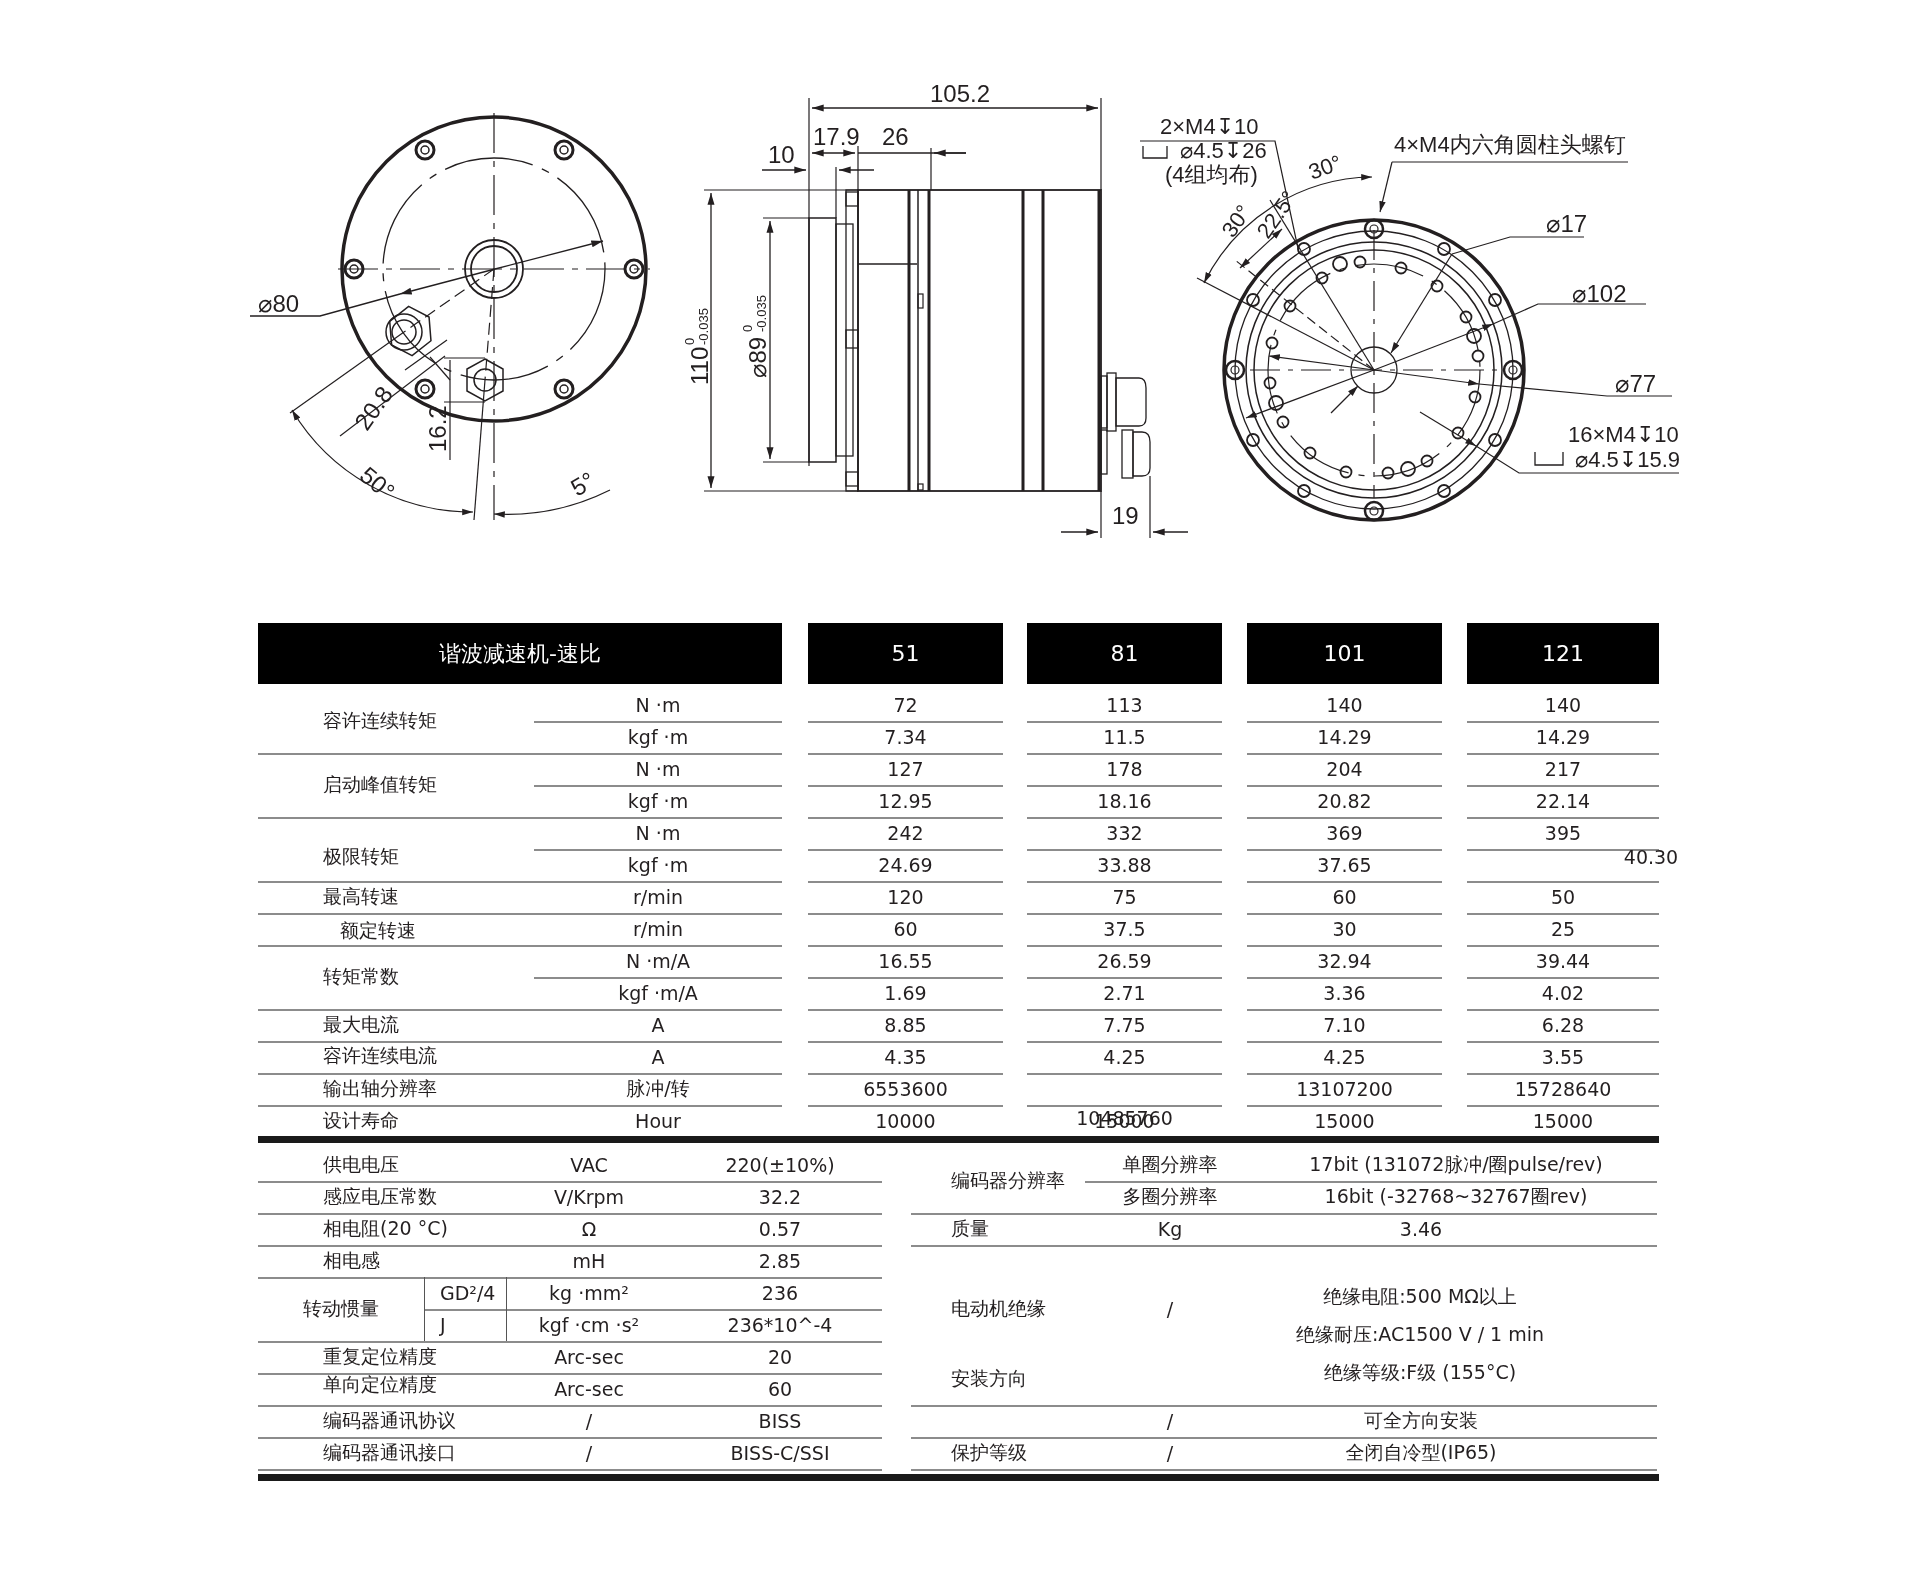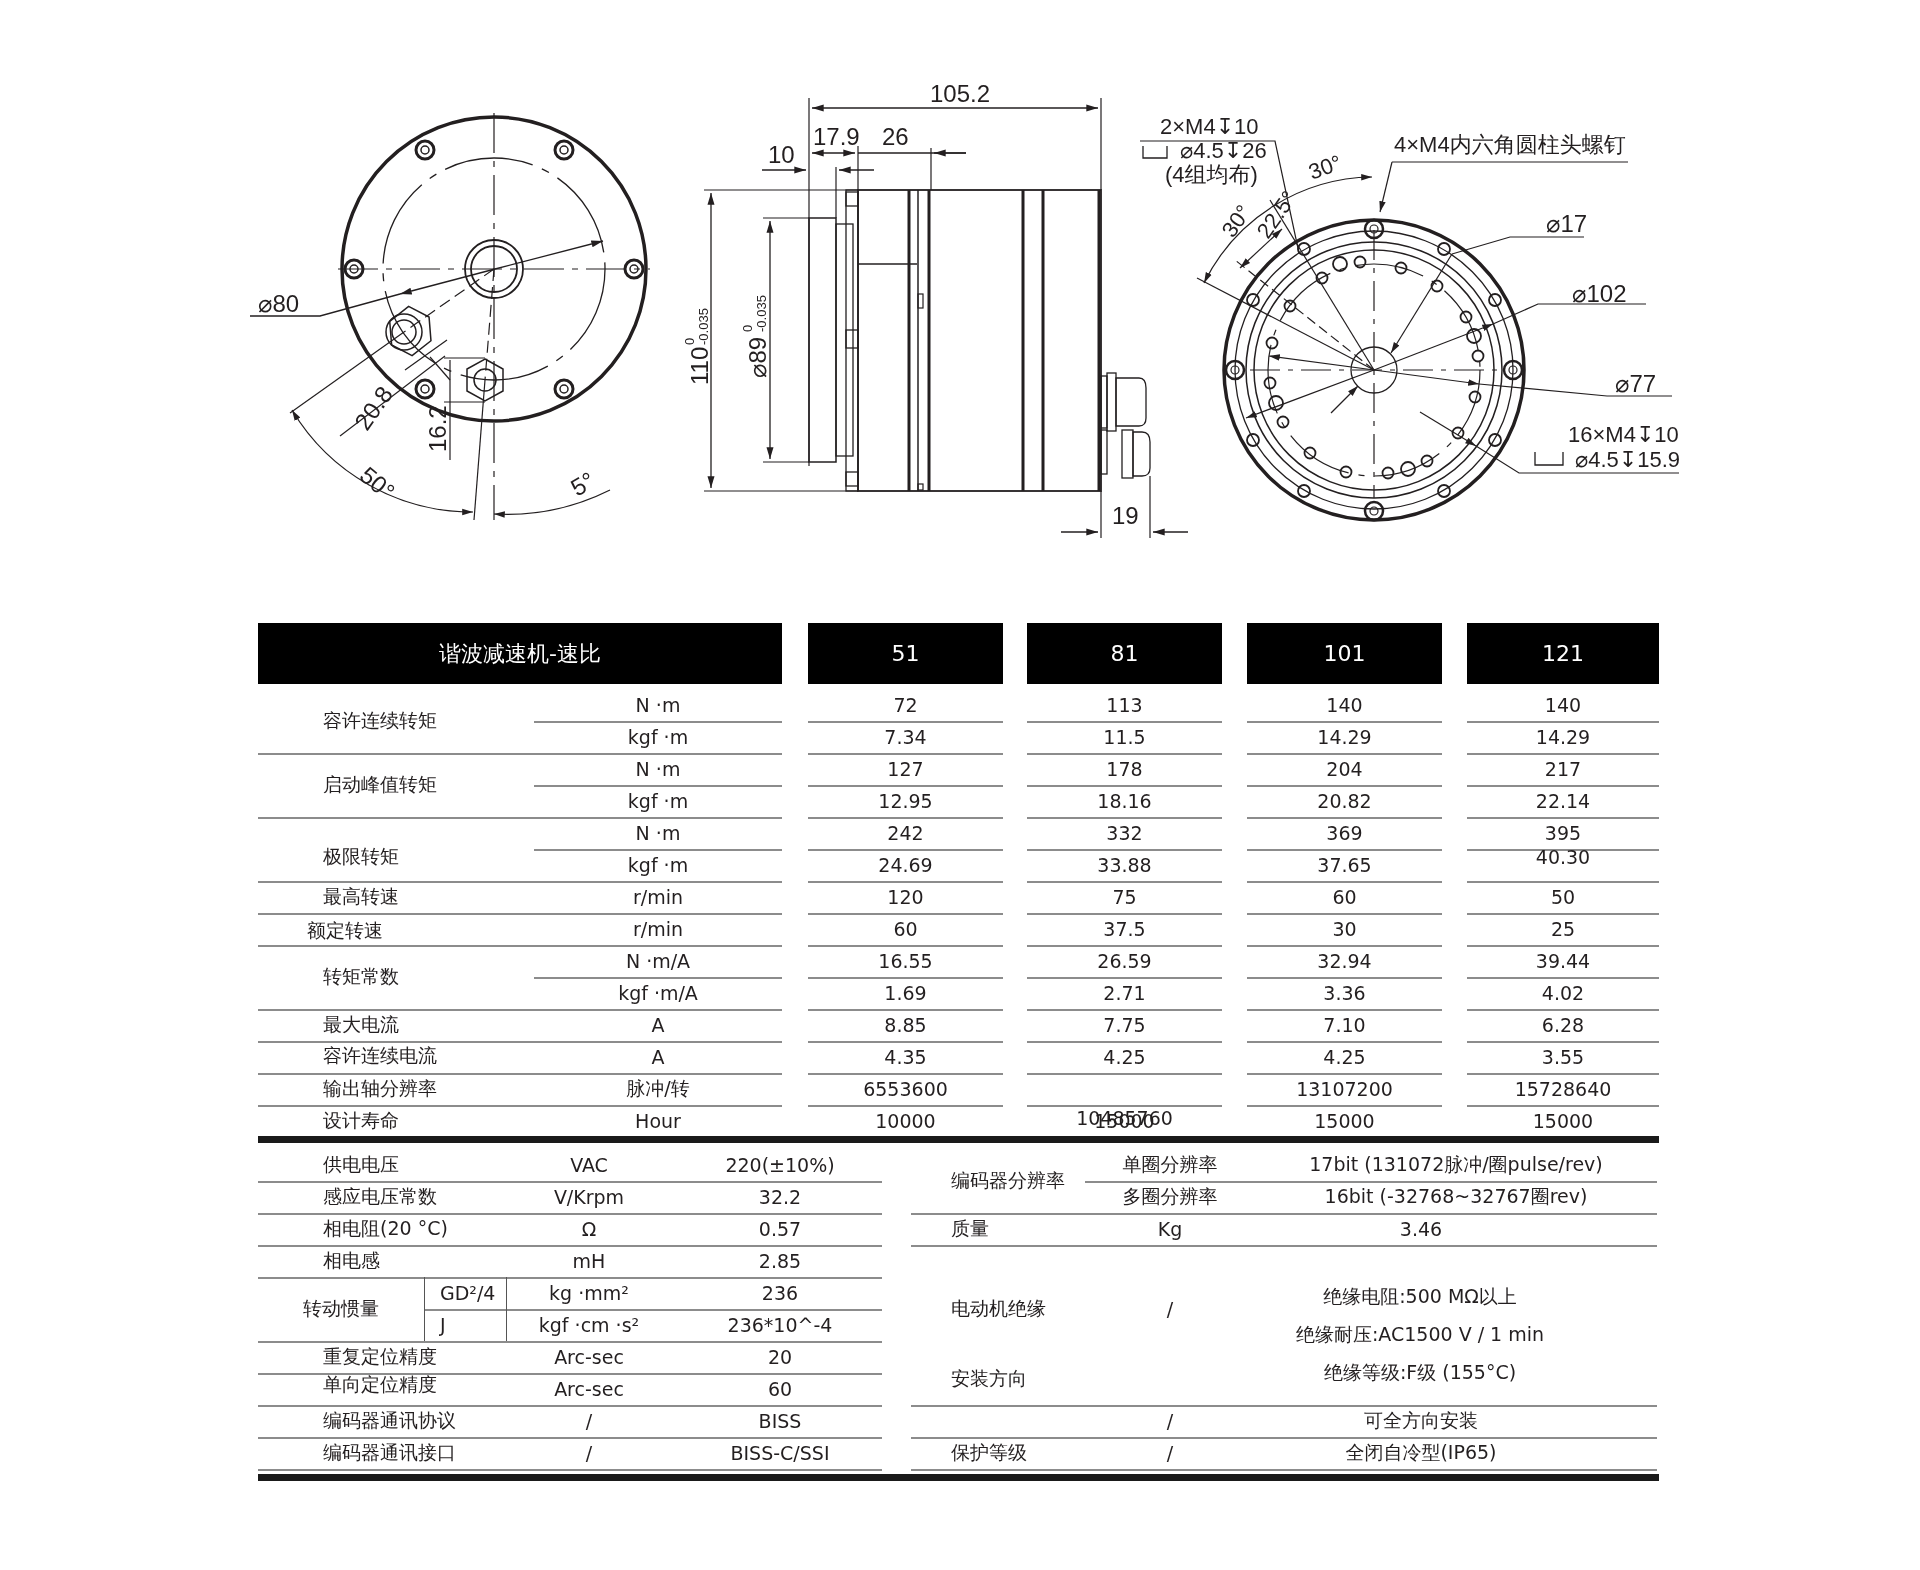--- a/index.html
+++ b/index.html
@@ -275,21 +275,21 @@
       <span>101</span>
     </div>
   <div class="hdr" style="left:1467px;top:623px;width:192px;height:61px;">
       <span>121</span>
     </div>
 
   <div class="cell left" style="left:323px;top:689px;height:64px;">容许连续转矩</div>
   <div class="cell left" style="left:323px;top:753px;height:64px;">启动峰值转矩</div>
   <div class="cell left" style="left:323px;top:817px;height:80px;">极限转矩</div>
   <div class="cell left" style="left:323px;top:881px;height:32px;">最高转速</div>
-  <div class="cell left" style="left:307px;top:913px;height:36px;">额定转速</div>
+  <div class="cell left" style="left:340px;top:913px;height:36px;">额定转速</div>
   <div class="cell left" style="left:323px;top:945px;height:64px;">转矩常数</div>
   <div class="cell left" style="left:323px;top:1009px;height:32px;">最大电流</div>
   <div class="cell left" style="left:323px;top:1041px;height:30px;">容许连续电流</div>
   <div class="cell left" style="left:323px;top:1073px;height:32px;">输出轴分辨率</div>
   <div class="cell left" style="left:323px;top:1105px;height:32px;">设计寿命</div>
 
   <div id="spec-rows">
       <div class="cell" style="left: 534px; top: 689px; width: 248px; height: 32px;">N ·m</div>
       <div class="cell" style="left: 808px; top: 689px; width: 195px; height: 32px;">72</div>
       <div class="cell" style="left: 1027px; top: 689px; width: 195px; height: 32px;">113</div>
@@ -337,21 +337,21 @@
       <div class="cell" style="left: 1467px; top: 817px; width: 192px; height: 32px;">395</div>
       <div class="hline" style="left: 534px; top: 849px; width: 248px;"></div>
       <div class="hline" style="left: 808px; top: 849px; width: 195px;"></div>
       <div class="hline" style="left: 1027px; top: 849px; width: 195px;"></div>
       <div class="hline" style="left: 1247px; top: 849px; width: 195px;"></div>
       <div class="hline" style="left: 1467px; top: 849px; width: 192px;"></div>
       <div class="cell" style="left: 534px; top: 849px; width: 248px; height: 32px;">kgf ·m</div>
       <div class="cell" style="left: 808px; top: 849px; width: 195px; height: 32px;">24.69</div>
       <div class="cell" style="left: 1027px; top: 849px; width: 195px; height: 32px;">33.88</div>
       <div class="cell" style="left: 1247px; top: 849px; width: 195px; height: 32px;">37.65</div>
-      <div class="cell" style="left: 1467px; top: 849px; width: 192px; height: 16px; text-align: center;">40.30</div>
+      <div class="cell" style="left: 1555px; top: 849px; width: 192px; height: 16px; text-align: center;">40.30</div>
       <div class="hline" style="left: 258px; top: 881px; width: 524px;"></div>
       <div class="hline" style="left: 808px; top: 881px; width: 195px;"></div>
       <div class="hline" style="left: 1027px; top: 881px; width: 195px;"></div>
       <div class="hline" style="left: 1247px; top: 881px; width: 195px;"></div>
       <div class="hline" style="left: 1467px; top: 881px; width: 192px;"></div>
       <div class="cell" style="left: 534px; top: 881px; width: 248px; height: 32px;">r/min</div>
       <div class="cell" style="left: 808px; top: 881px; width: 195px; height: 32px;">120</div>
       <div class="cell" style="left: 1027px; top: 881px; width: 195px; height: 32px;">75</div>
       <div class="cell" style="left: 1247px; top: 881px; width: 195px; height: 32px;">60</div>
       <div class="cell" style="left: 1467px; top: 881px; width: 192px; height: 32px;">50</div>

